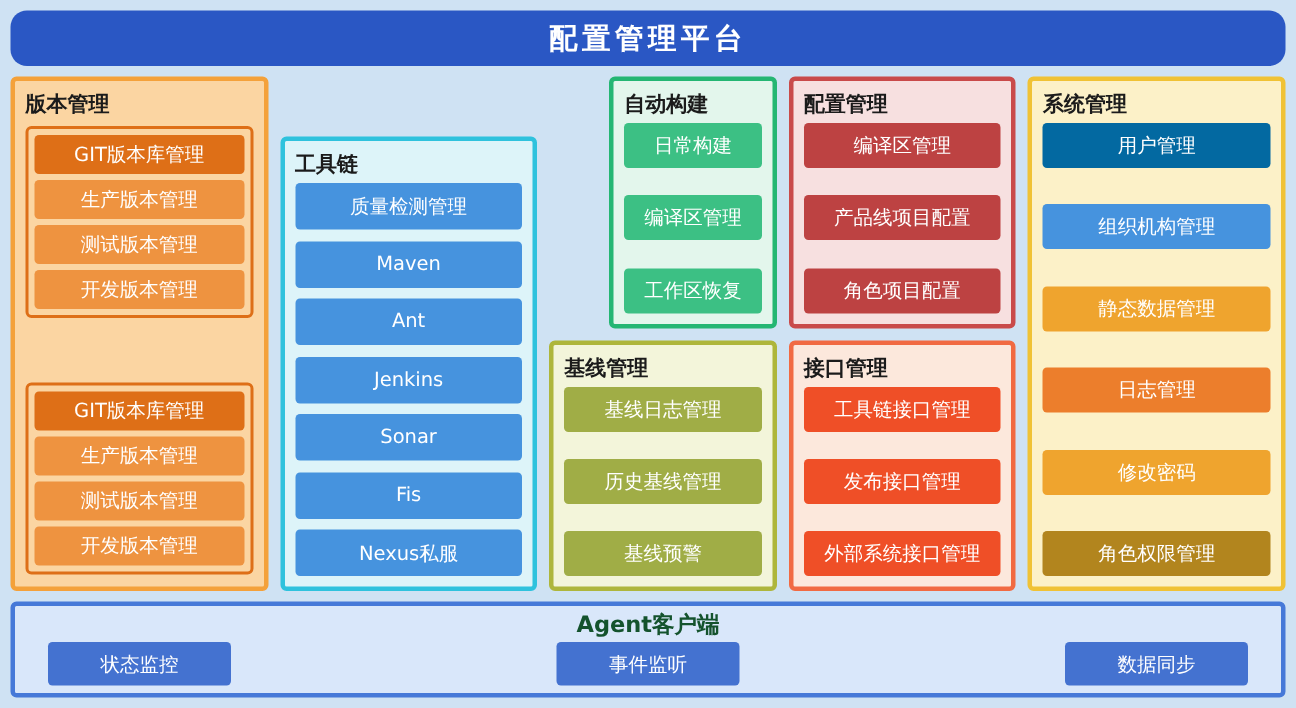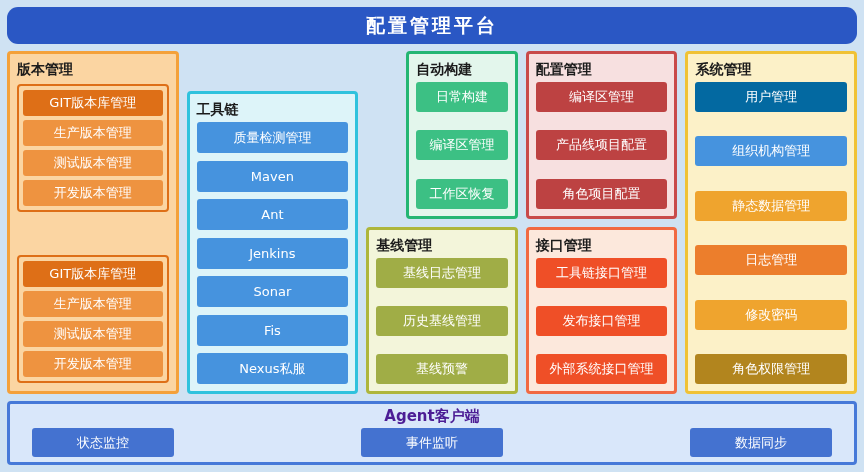--- a/index.html
+++ b/index.html
@@ -59,23 +59,23 @@
 
   
   .p-system { background:#fcf1c8; border:3px solid #f0c235; }
   .p-system .item { height:30px; }
 
   
   .agent-bar {
     flex:0 0 auto; height:64px; border:3px solid #4679d8; background:#d9e7fa;
     border-radius:4px; padding:3px 22px 7px; display:flex; flex-direction:column;
   }
-  .footer-title { text-align:center; font-weight:bold; font-size:15px; color:#4c1d95; flex:0 0 auto; }
+  .footer-title { text-align:center; font-weight:bold; font-size:15px; color:#14532d; flex:0 0 auto; }
   .footer-items { flex:1; display:flex; justify-content:space-between; align-items:center; margin-top:2px; }
-  .f-item { width:142px; height:29px; background:#4472d0; border-radius:3px; color:#fff; font-size:13px; display:flex; align-items:center; justify-content:center; }
+  .f-item { width:122px; height:29px; background:#4472d0; border-radius:3px; color:#fff; font-size:13px; display:flex; align-items:center; justify-content:center; }
 </style>
 </head>
 <body>
 
 <div class="page">
 
   <header class="top-bar">
     <div class="title">配置管理平台</div>
   </header>
 

